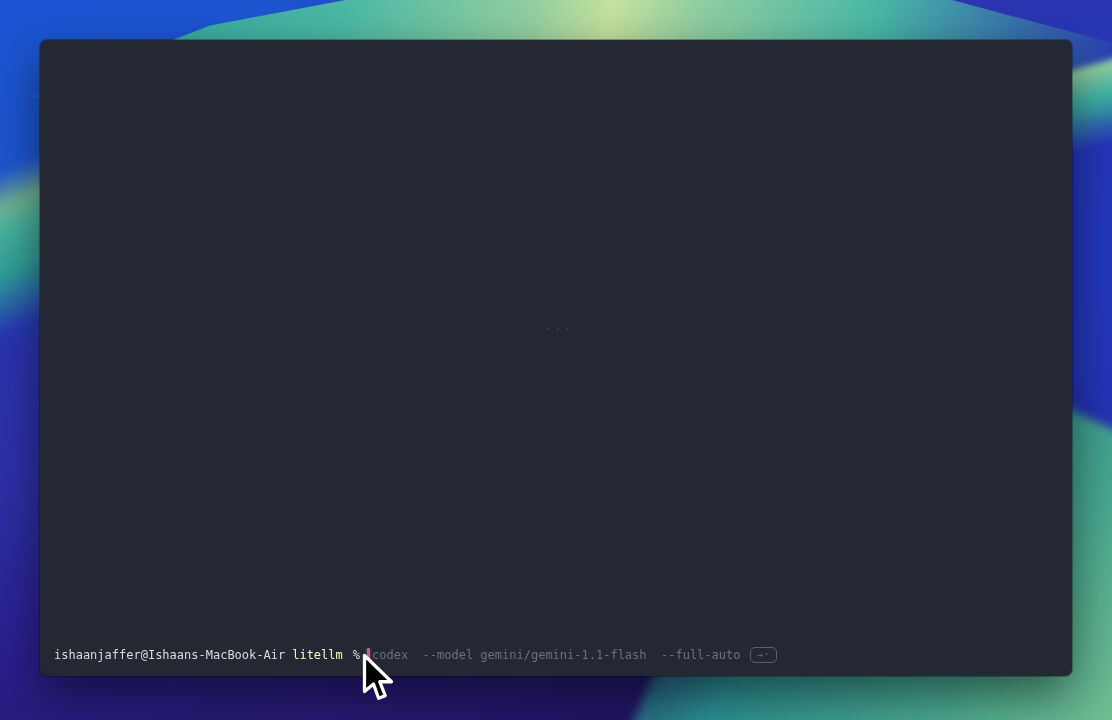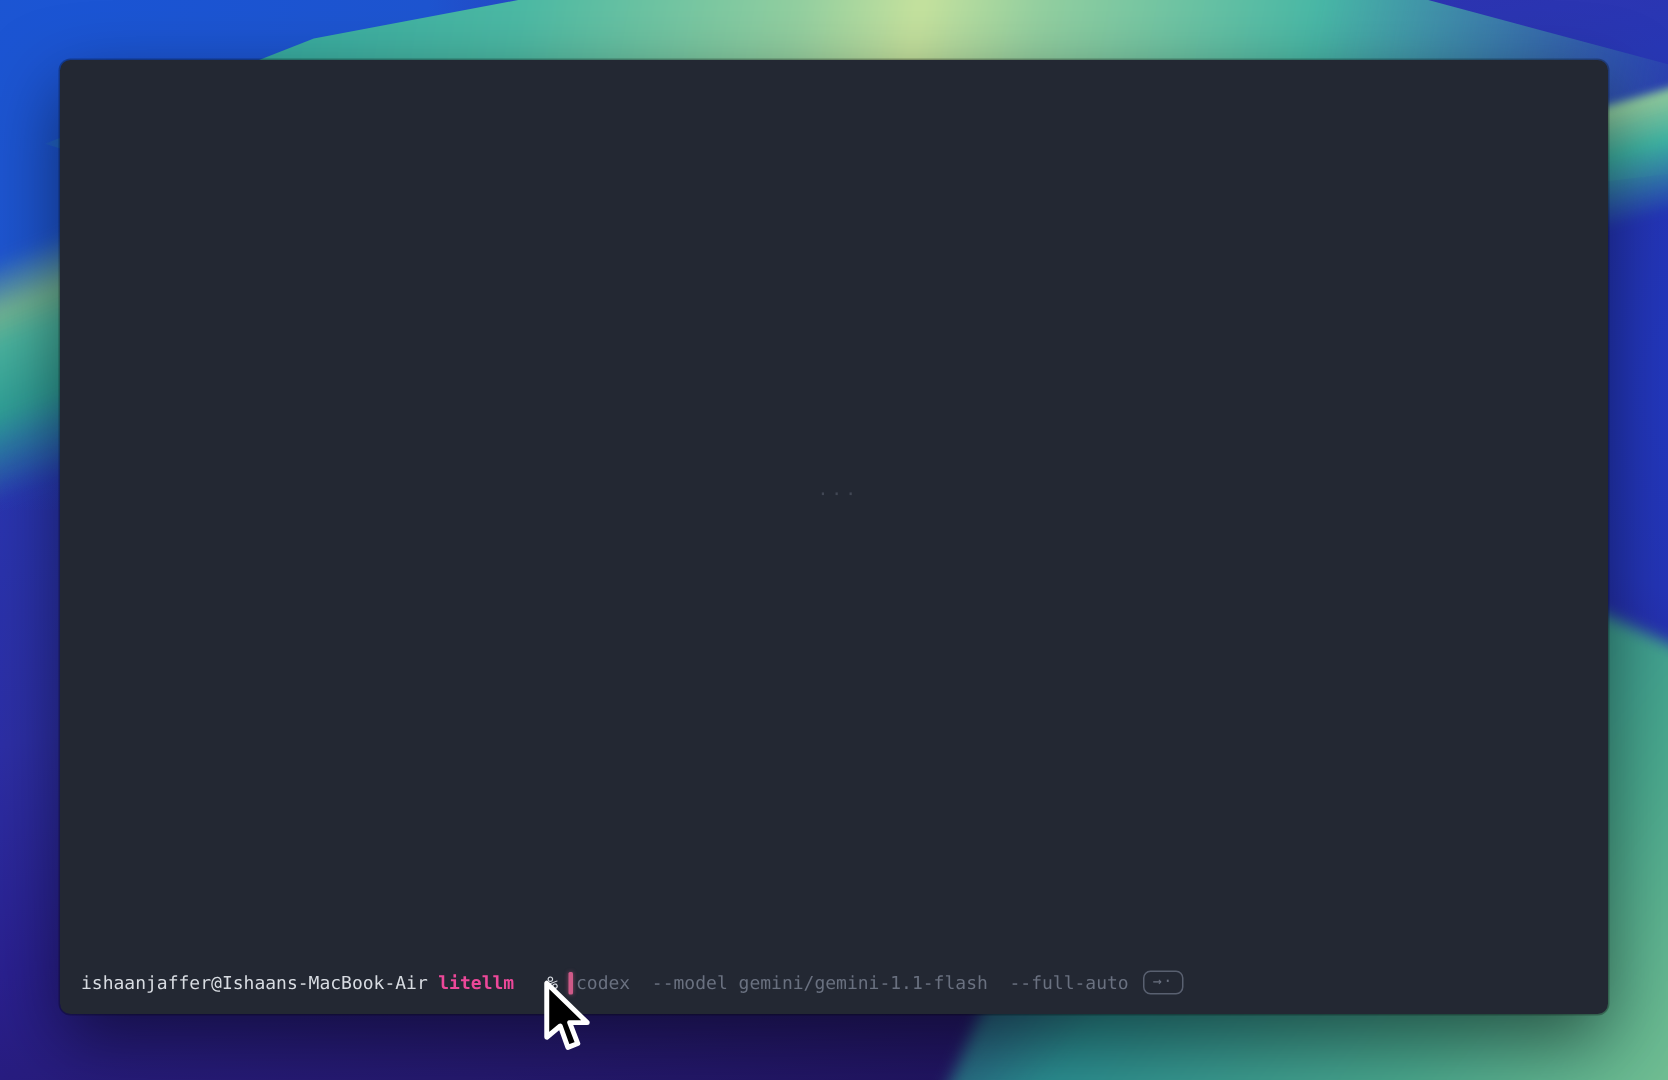--- a/index.html
+++ b/index.html
@@ -112,21 +112,21 @@
     position: absolute;
     left: 14px; bottom: 13px; right: 10px;
     display: flex;
     align-items: flex-end;
     font-size: 12px;
     line-height: 16px;
     white-space: pre;
     color: #d8dce2;
   }
   .user-host { margin-right: 7px; color: #d8dce2; }
-  .dir { margin-right: 22px; color: #ec4899; font-weight: bold; }
+  .dir { margin-right: 10px; color: #fef9c3; font-weight: normal; }
   .sym { margin-right: 7px; color: #d8dce2; }
   .caret {
     display: inline-block;
     width: 3px; height: 15px;
     margin-right: 2px;
     background: #cf5a88;
     border-radius: 1px;
     box-shadow: 0 0 3px rgba(207,90,136,0.6);
   }
   .suggestion { color: #6a7180; white-space: pre; }

